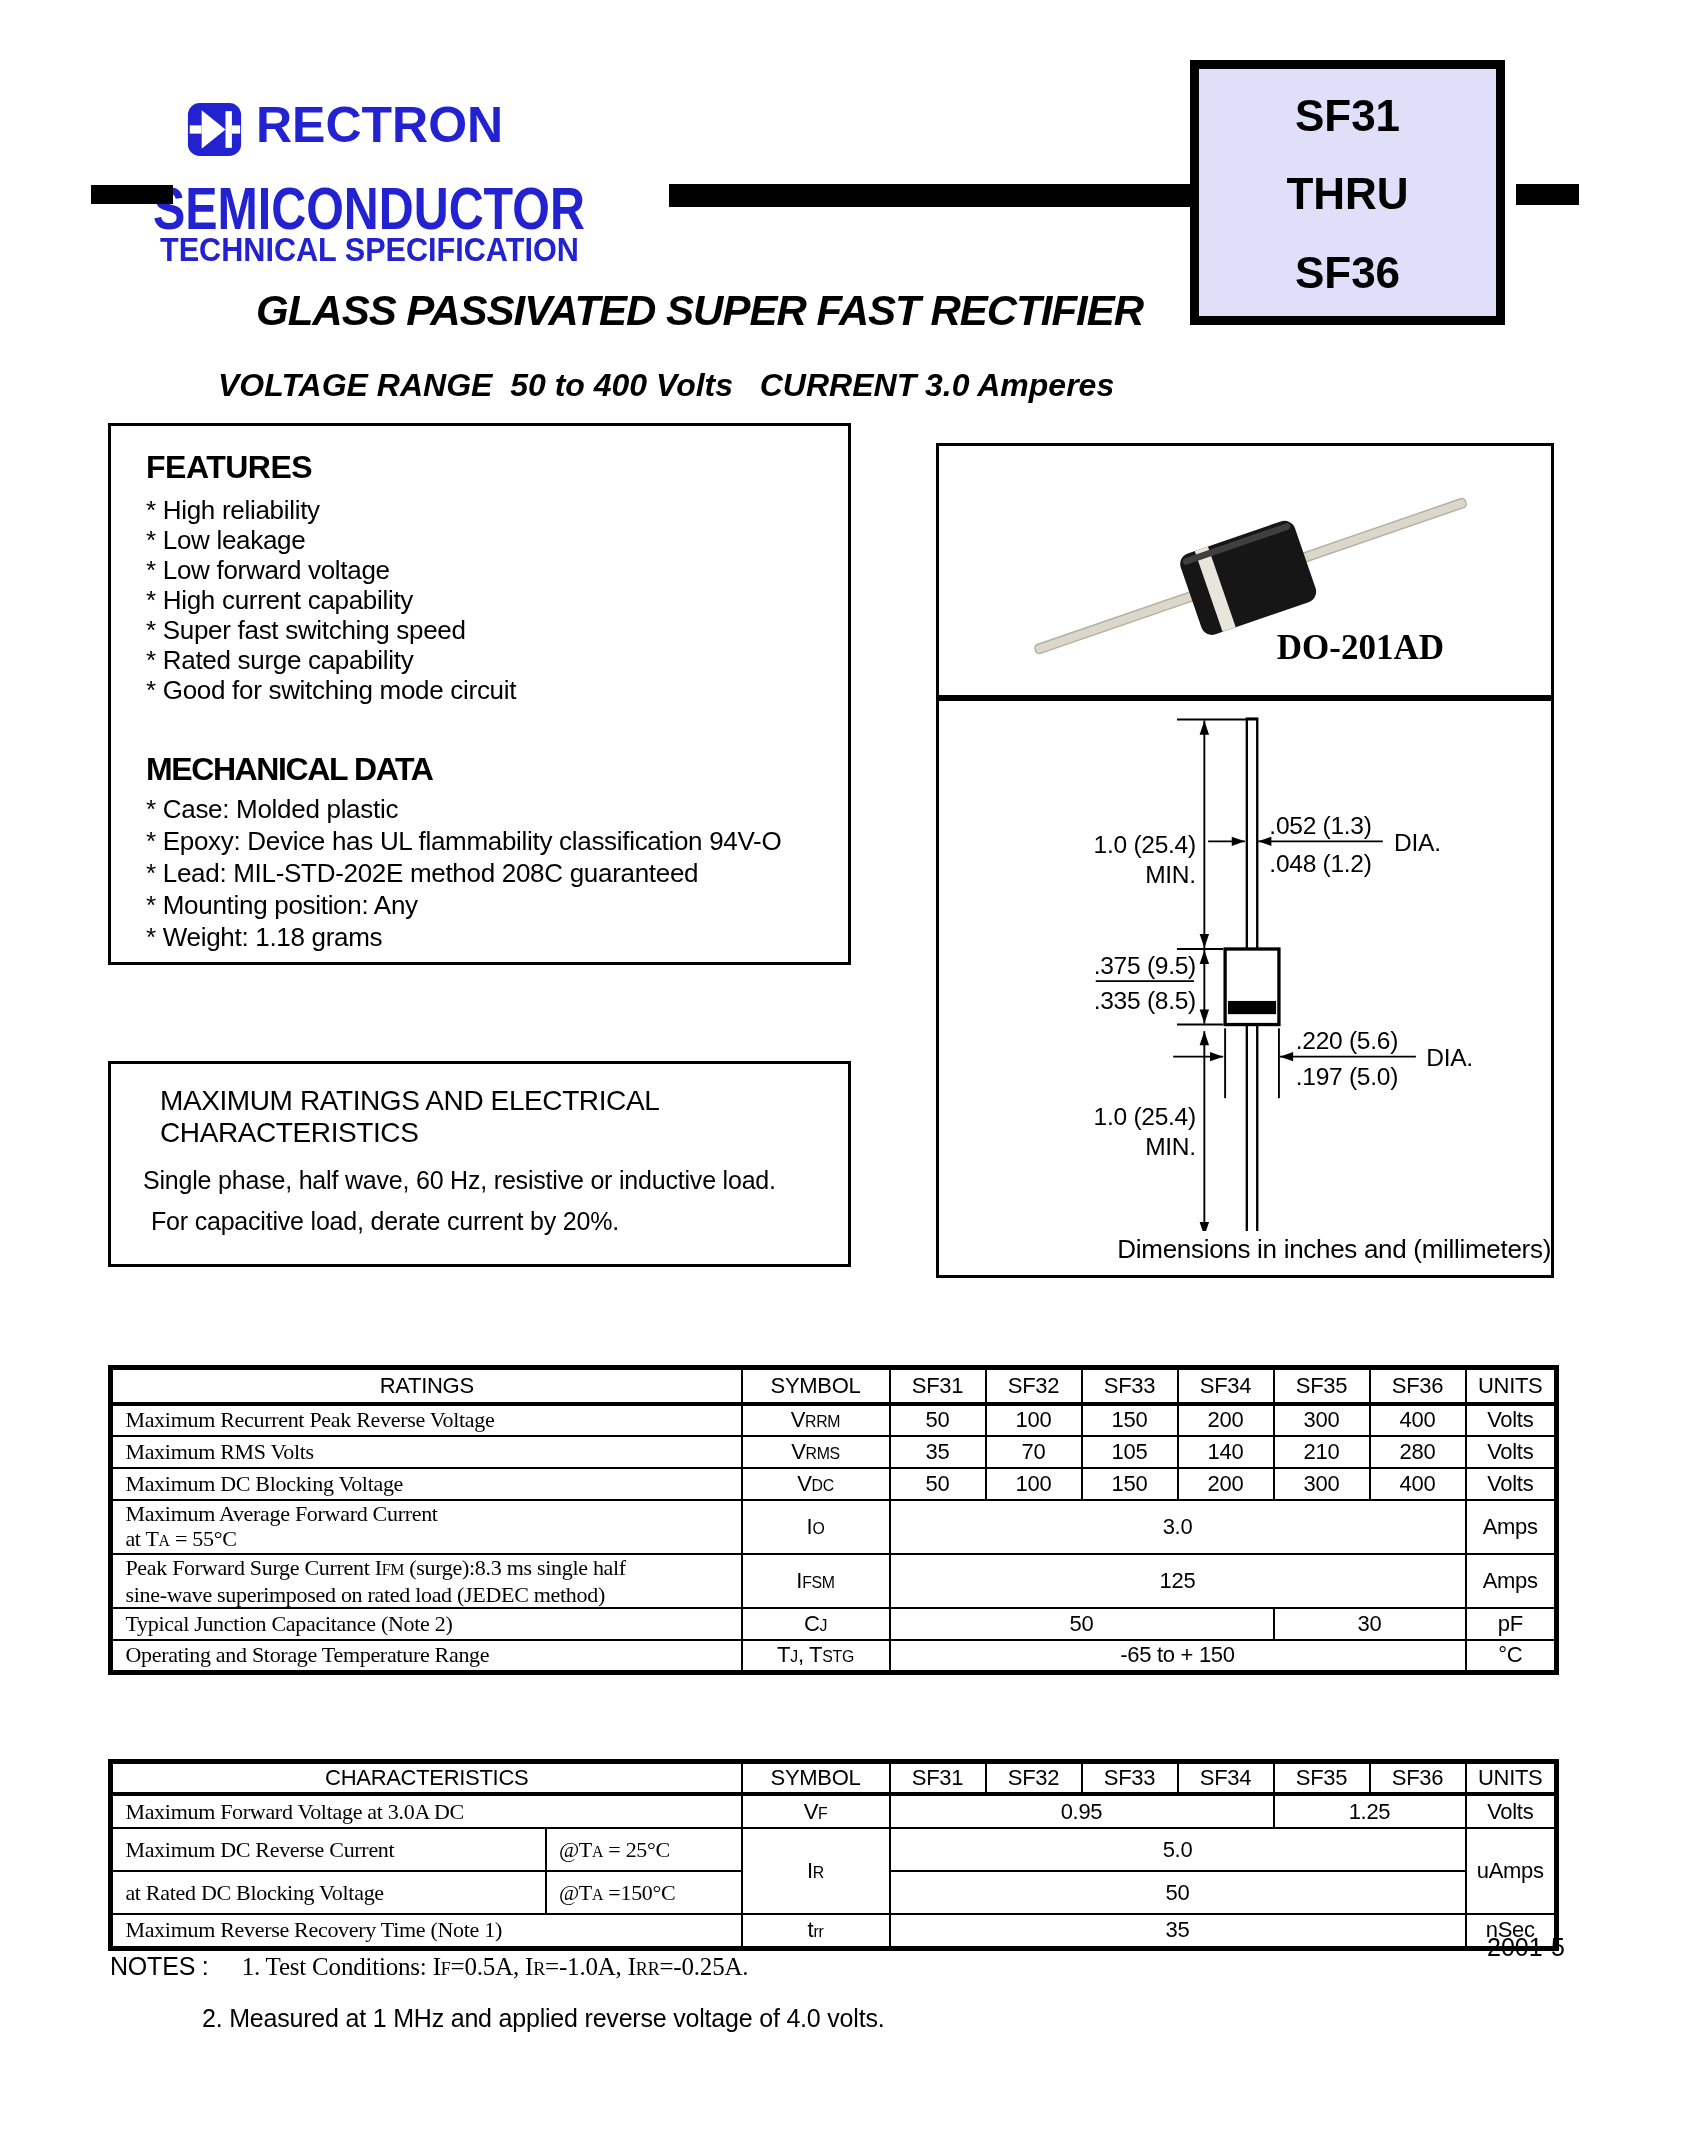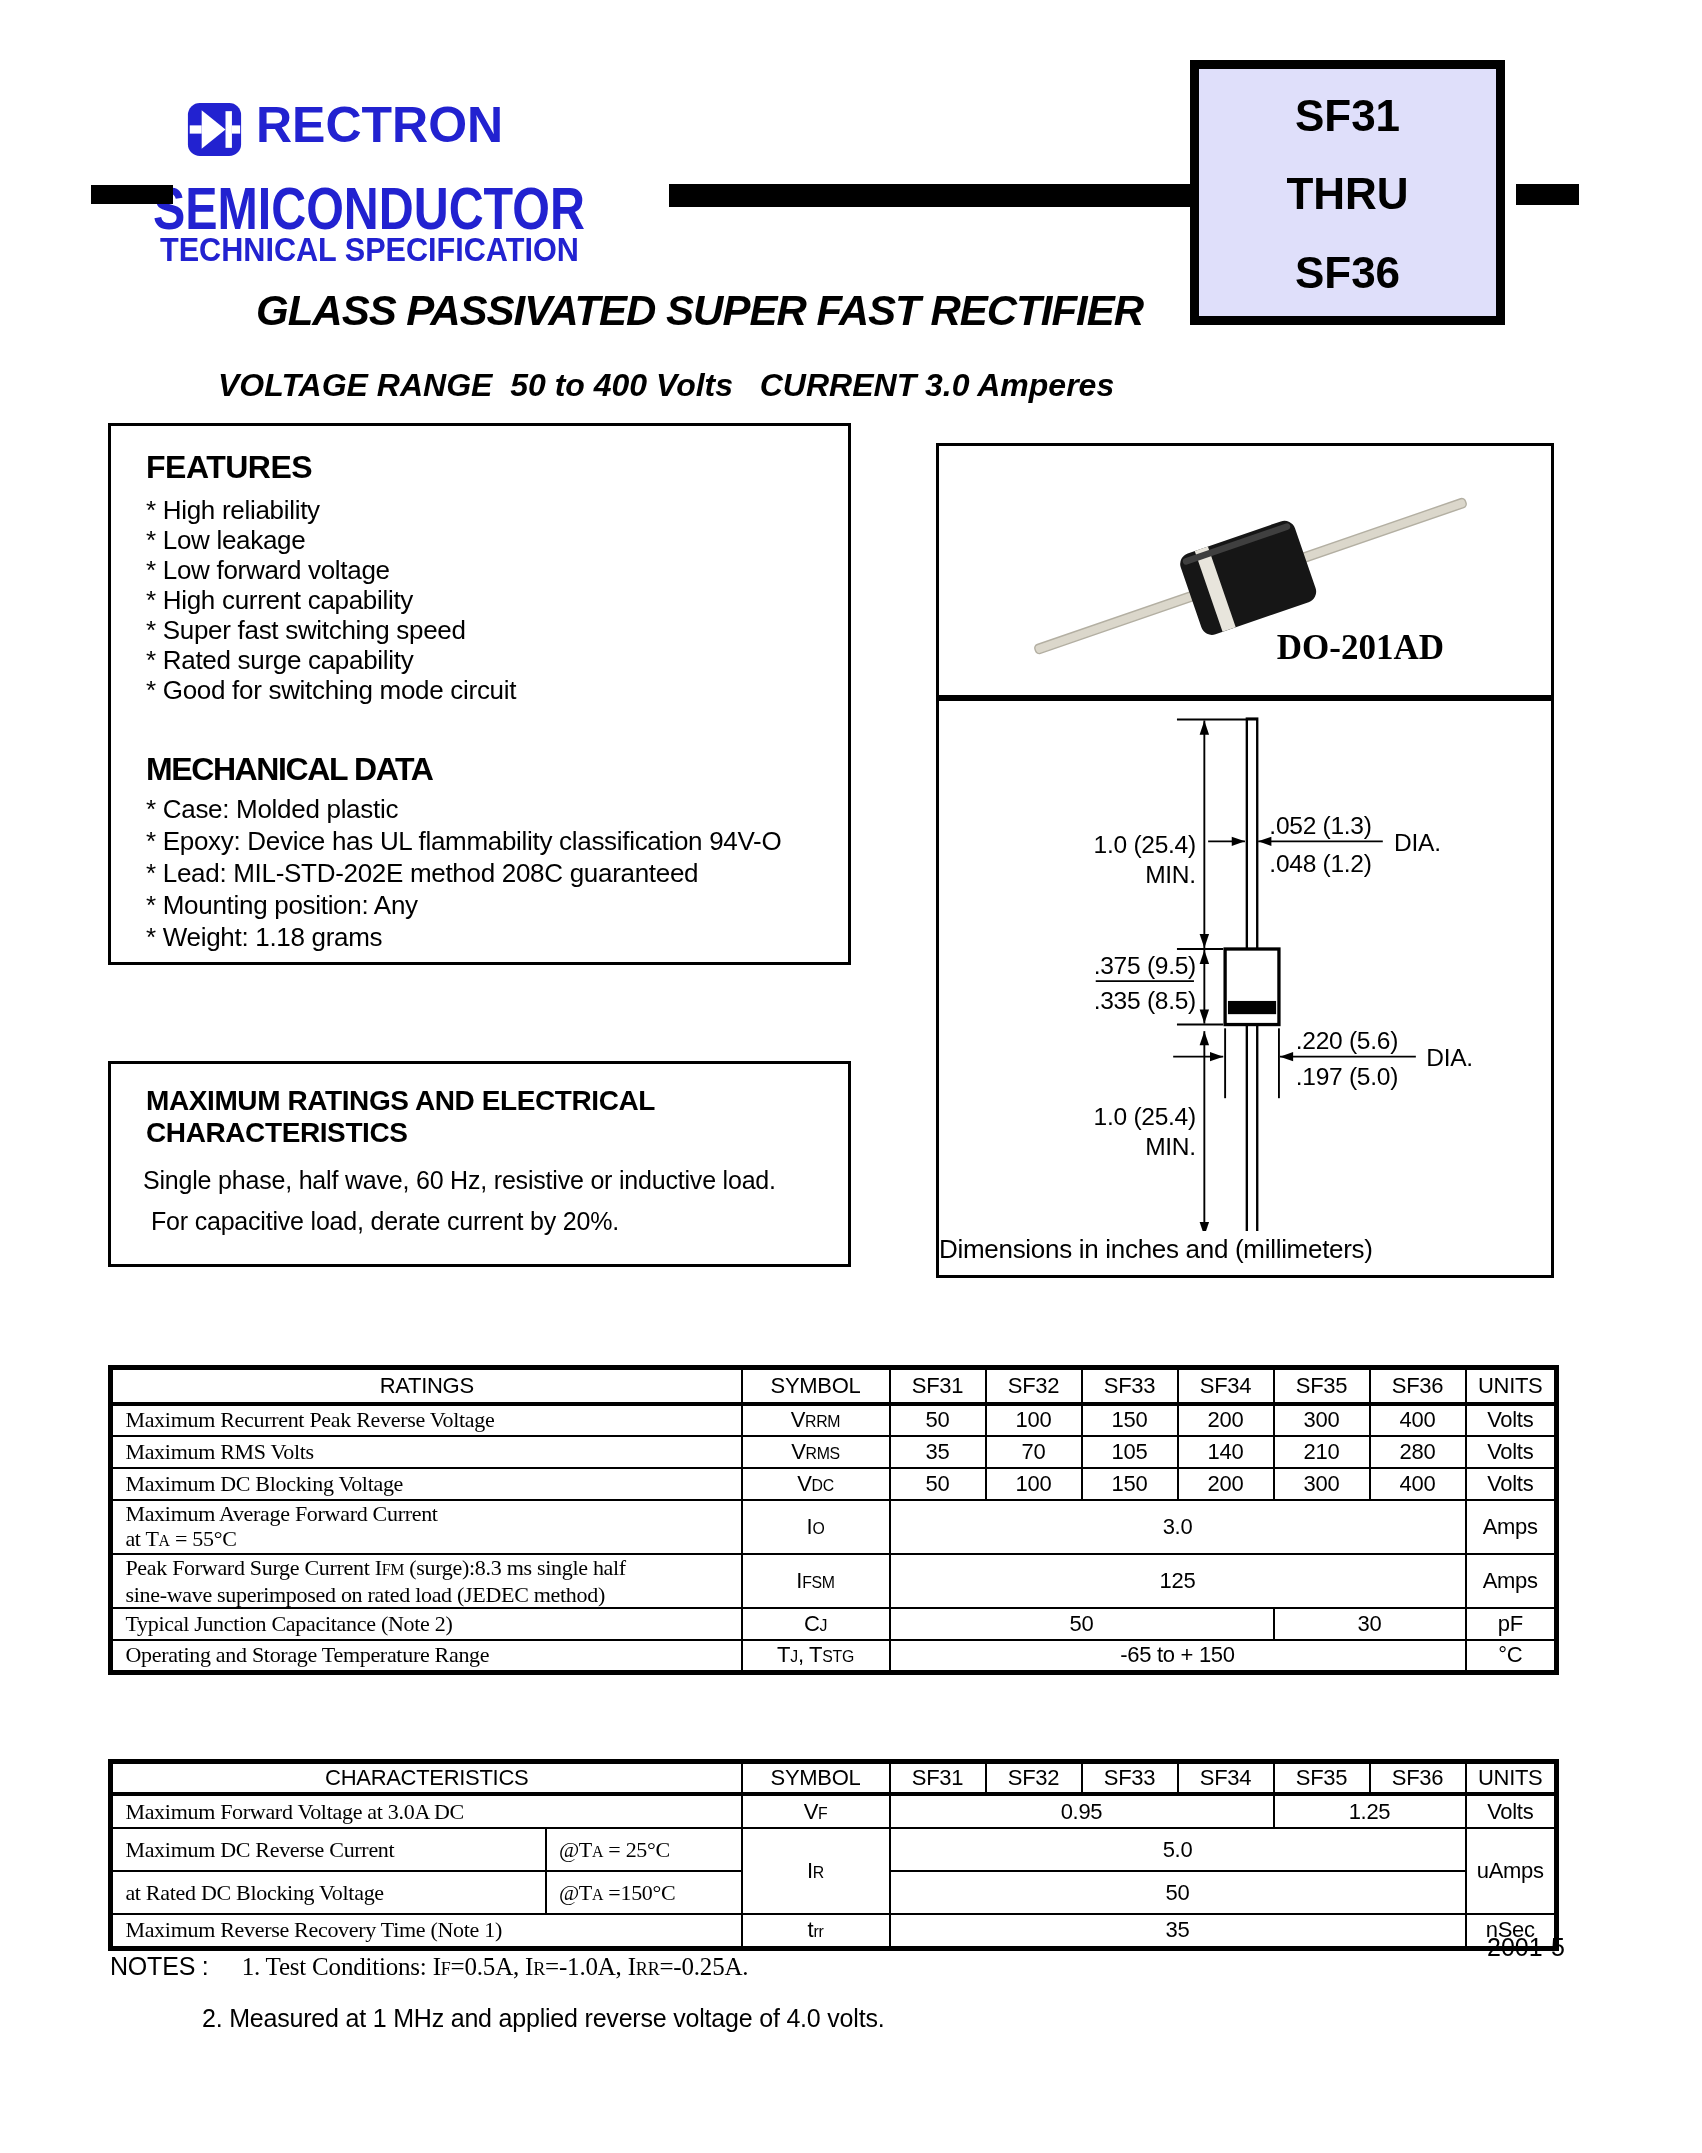--- a/index.html
+++ b/index.html
@@ -23,21 +23,21 @@
   
   .box{position:absolute;border:3.8px solid #000;box-sizing:border-box;background:#fff;}
   .features-box{left:108px;top:423px;width:743px;height:542px;}
   .sec-head{font-weight:bold;font-size:32px;letter-spacing:-0.5px;}
   .feat-item{font-size:26px;letter-spacing:-0.3px;line-height:30px;}
   .mech-item{font-size:26px;letter-spacing:-0.3px;line-height:32px;}
   .photo-box{left:936px;top:443px;width:618px;height:255px;}
   .pkg-label{position:absolute;right:107px;bottom:27px;font-family:"Liberation Serif","DejaVu Serif",serif;
              font-weight:bold;font-size:35px;}
   .dims-box{left:936px;top:698px;width:618px;height:580px;}
-  .dims-caption{position:absolute;left:0;right:0;bottom:9.6px;text-align:left;font-size:26px;letter-spacing:-0.3px;}
+  .dims-caption{position:absolute;left:0;right:0;bottom:9.6px;text-align:right;font-size:26px;letter-spacing:-0.3px;}
   .ratings-box{left:108px;top:1061px;width:743px;height:206px;}
   .rat-line{font-size:25px;letter-spacing:-0.2px;}
   
   .tbl-head{font-size:26px;letter-spacing:-0.3px;white-space:pre;}
   .tbl-head .t{font-weight:bold;}
   
   table.spec{border-collapse:collapse;table-layout:fixed;width:1443px;background:#fff;
              font-size:22px;letter-spacing:-0.3px;border:5.7px solid #000;}
   table.spec td,table.spec th{border:2.9px solid #000;text-align:center;vertical-align:middle;
              padding:0;font-weight:normal;overflow:hidden;}
@@ -165,21 +165,21 @@
       <text x="432" y="368" text-anchor="middle">.220 (5.6)</text>
       <text x="432" y="406" text-anchor="middle">.197 (5.0)</text>
       <text x="516" y="386">DIA.</text>
       <text x="272" y="448" text-anchor="end">1.0 (25.4)</text>
       <text x="272" y="480" text-anchor="end">MIN.</text>
     </svg>
     <div class="dims-caption">Dimensions in inches and (millimeters)</div>
   </div>
 
   <div class="box ratings-box">
-    <div class="abs" style="left:35px;top:21px;font-weight:bold;font-size:28px;letter-spacing:-0.4px;">MAXIMUM RATINGS AND ELECTRICAL CHARACTERISTICS</div>
+    <div class="abs" style="left:49px;top:21px;font-weight:normal;font-size:28px;letter-spacing:-0.4px;">MAXIMUM RATINGS AND ELECTRICAL CHARACTERISTICS</div>
     <div class="abs rat-line" style="left:32px;top:102px;">Single phase, half wave, 60 Hz, resistive or inductive load.</div>
     <div class="abs rat-line" style="left:40px;top:143px;">For capacitive load, derate current by 20%.</div>
   </div>
 
   <div class="abs tbl-head" style="left:110px;top:1329px;">
     <span class="t">MAXIMUM RATINGS</span><span><span> (At T</span><span class="sub">A</span><span> = 25°C unless otherwise noted)</span></span>
   </div>
 
   <table class="spec abs" style="left:108px;top:1365px;">
     <colgroup>

